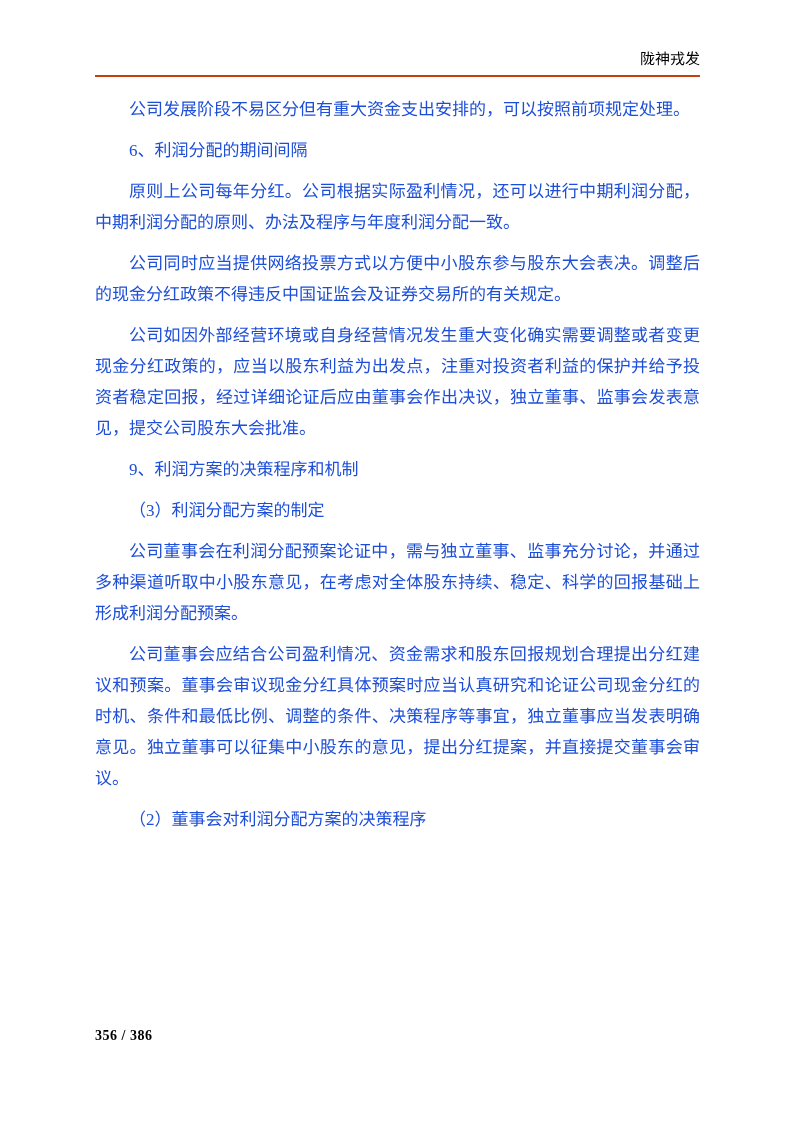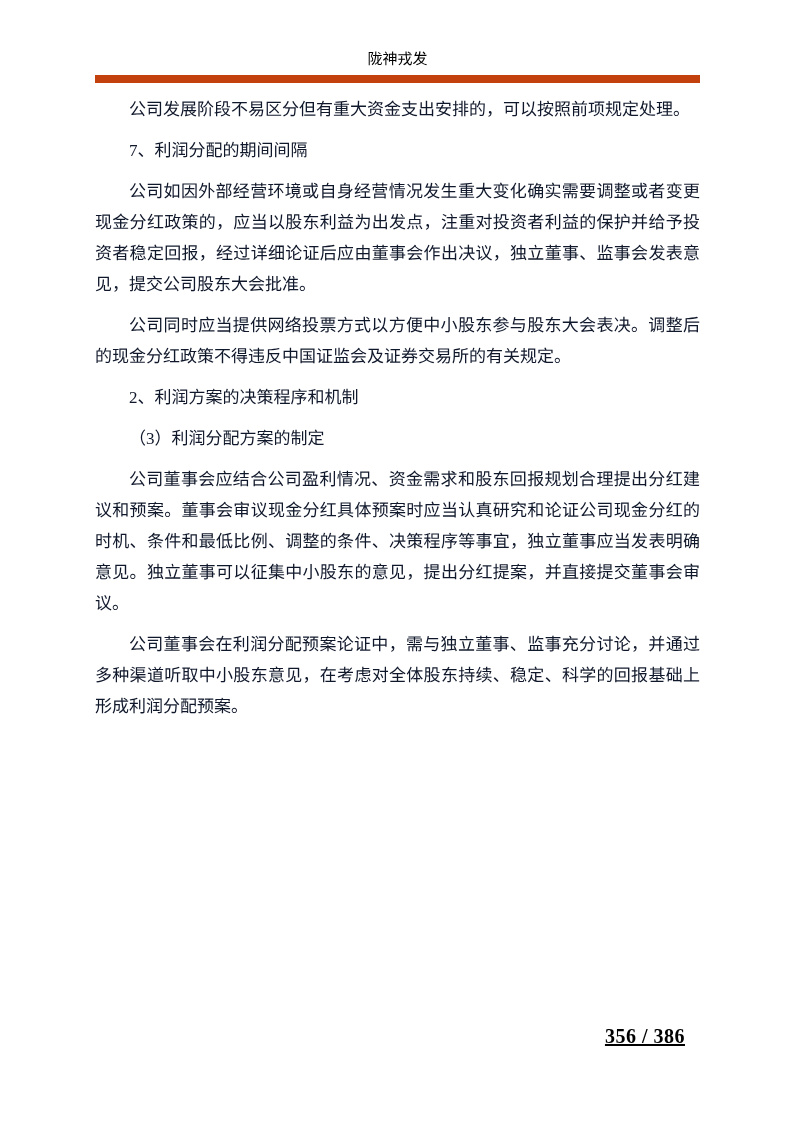--- a/index.html
+++ b/index.html
@@ -18,78 +18,79 @@
     height: 1122px;
     background: #ffffff;
     overflow: hidden;
   }
   .header {
     position: absolute;
     left: 95px;
     top: 48px;
     width: 605px;
     display: flex;
-    justify-content: center;
+    justify-content: flex-end;
     align-items: flex-end;
     font-size: 15px;
     line-height: 22px;
     padding-bottom: 5px;
-    border-bottom: 8px solid #c2410c;
+    border-bottom: 2px solid #c2410c;
   }
   .header .hdr-left { white-space: nowrap; }
   .header .hdr-right { white-space: nowrap; }
   .content {
     position: absolute;
     left: 95px;
     top: 94px;
     width: 605px;
   }
   .block {
     font-size: 17px;
     line-height: 31px;
     margin: 0 0 10px 0;
     text-align: justify;
     text-justify: inter-ideograph;
     text-indent: 2em;
-    color: #0f172a;
+    color: #1d4ed8;
     font-weight: normal;
   }
   .block.heading, .block.subheading {
     text-align: left;
   }
   .footer {
     position: absolute;
     top: 1026px;
     left: 95px;
     width: 590px;
-    text-align: right;
-    font-size: 20px;
+    text-align: left;
+    font-size: 14px;
     line-height: 20px;
     font-weight: bold;
     letter-spacing: 0.5px;
-    text-decoration: underline;
   }
 </style>
 </head>
 <body>
 
 <div class="page">
 
   <div class="header">
     <span class="hdr-left">陇神戎发</span>
   </div>
 
   <div class="content">
       <p class="block para">公司发展阶段不易区分但有重大资金支出安排的，可以按照前项规定处理。</p>
-      <p class="block heading">7、利润分配的期间间隔</p>
+      <p class="block heading">6、利润分配的期间间隔</p>
+      <p class="block para">原则上公司每年分红。公司根据实际盈利情况，还可以进行中期利润分配，中期利润分配的原则、办法及程序与年度利润分配一致。</p>
+      <p class="block para">公司同时应当提供网络投票方式以方便中小股东参与股东大会表决。调整后的现金分红政策不得违反中国证监会及证券交易所的有关规定。</p>
       <p class="block para">公司如因外部经营环境或自身经营情况发生重大变化确实需要调整或者变更现金分红政策的，应当以股东利益为出发点，注重对投资者利益的保护并给予投资者稳定回报，经过详细论证后应由董事会作出决议，独立董事、监事会发表意见，提交公司股东大会批准。</p>
-      <p class="block para">公司同时应当提供网络投票方式以方便中小股东参与股东大会表决。调整后的现金分红政策不得违反中国证监会及证券交易所的有关规定。</p>
-      <p class="block heading">2、利润方案的决策程序和机制</p>
+      <p class="block heading">9、利润方案的决策程序和机制</p>
       <p class="block subheading">（3）利润分配方案的制定</p>
+      <p class="block para">公司董事会在利润分配预案论证中，需与独立董事、监事充分讨论，并通过多种渠道听取中小股东意见，在考虑对全体股东持续、稳定、科学的回报基础上形成利润分配预案。</p>
       <p class="block para">公司董事会应结合公司盈利情况、资金需求和股东回报规划合理提出分红建议和预案。董事会审议现金分红具体预案时应当认真研究和论证公司现金分红的时机、条件和最低比例、调整的条件、决策程序等事宜，独立董事应当发表明确意见。独立董事可以征集中小股东的意见，提出分红提案，并直接提交董事会审议。</p>
-      <p class="block para">公司董事会在利润分配预案论证中，需与独立董事、监事充分讨论，并通过多种渠道听取中小股东意见，在考虑对全体股东持续、稳定、科学的回报基础上形成利润分配预案。</p>
+      <p class="block subheading">（2）董事会对利润分配方案的决策程序</p>
     </div>
 
   <div class="footer">
     <span>356 / 386</span>
   </div>
 
 </div>
 
 </body></html>

